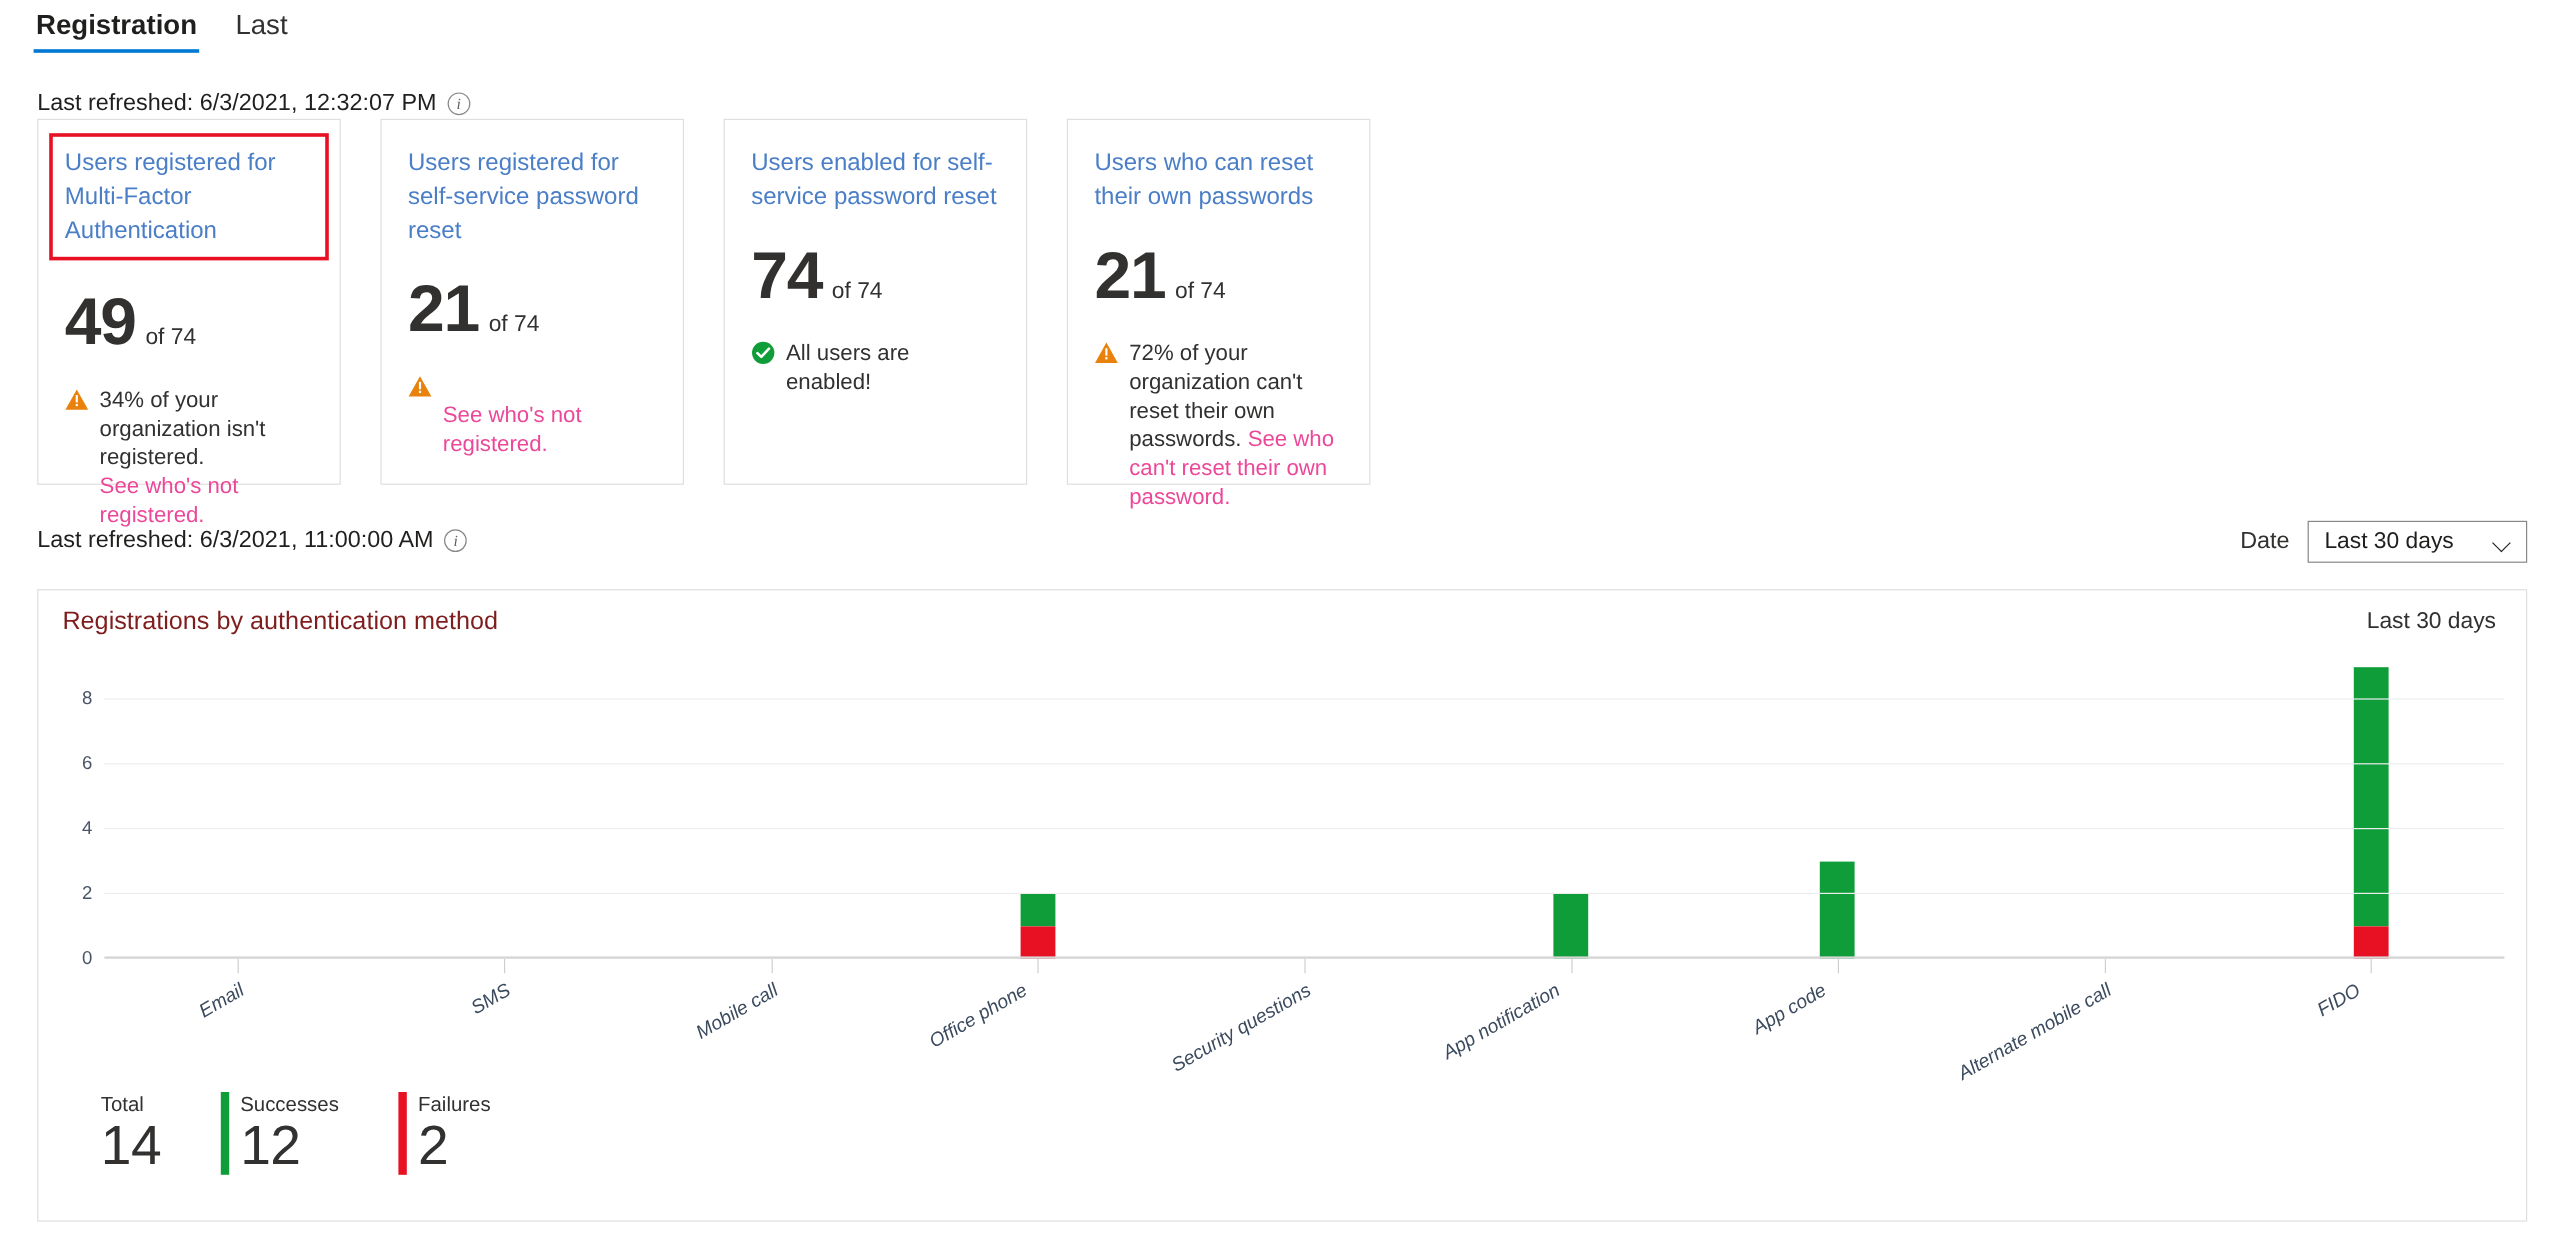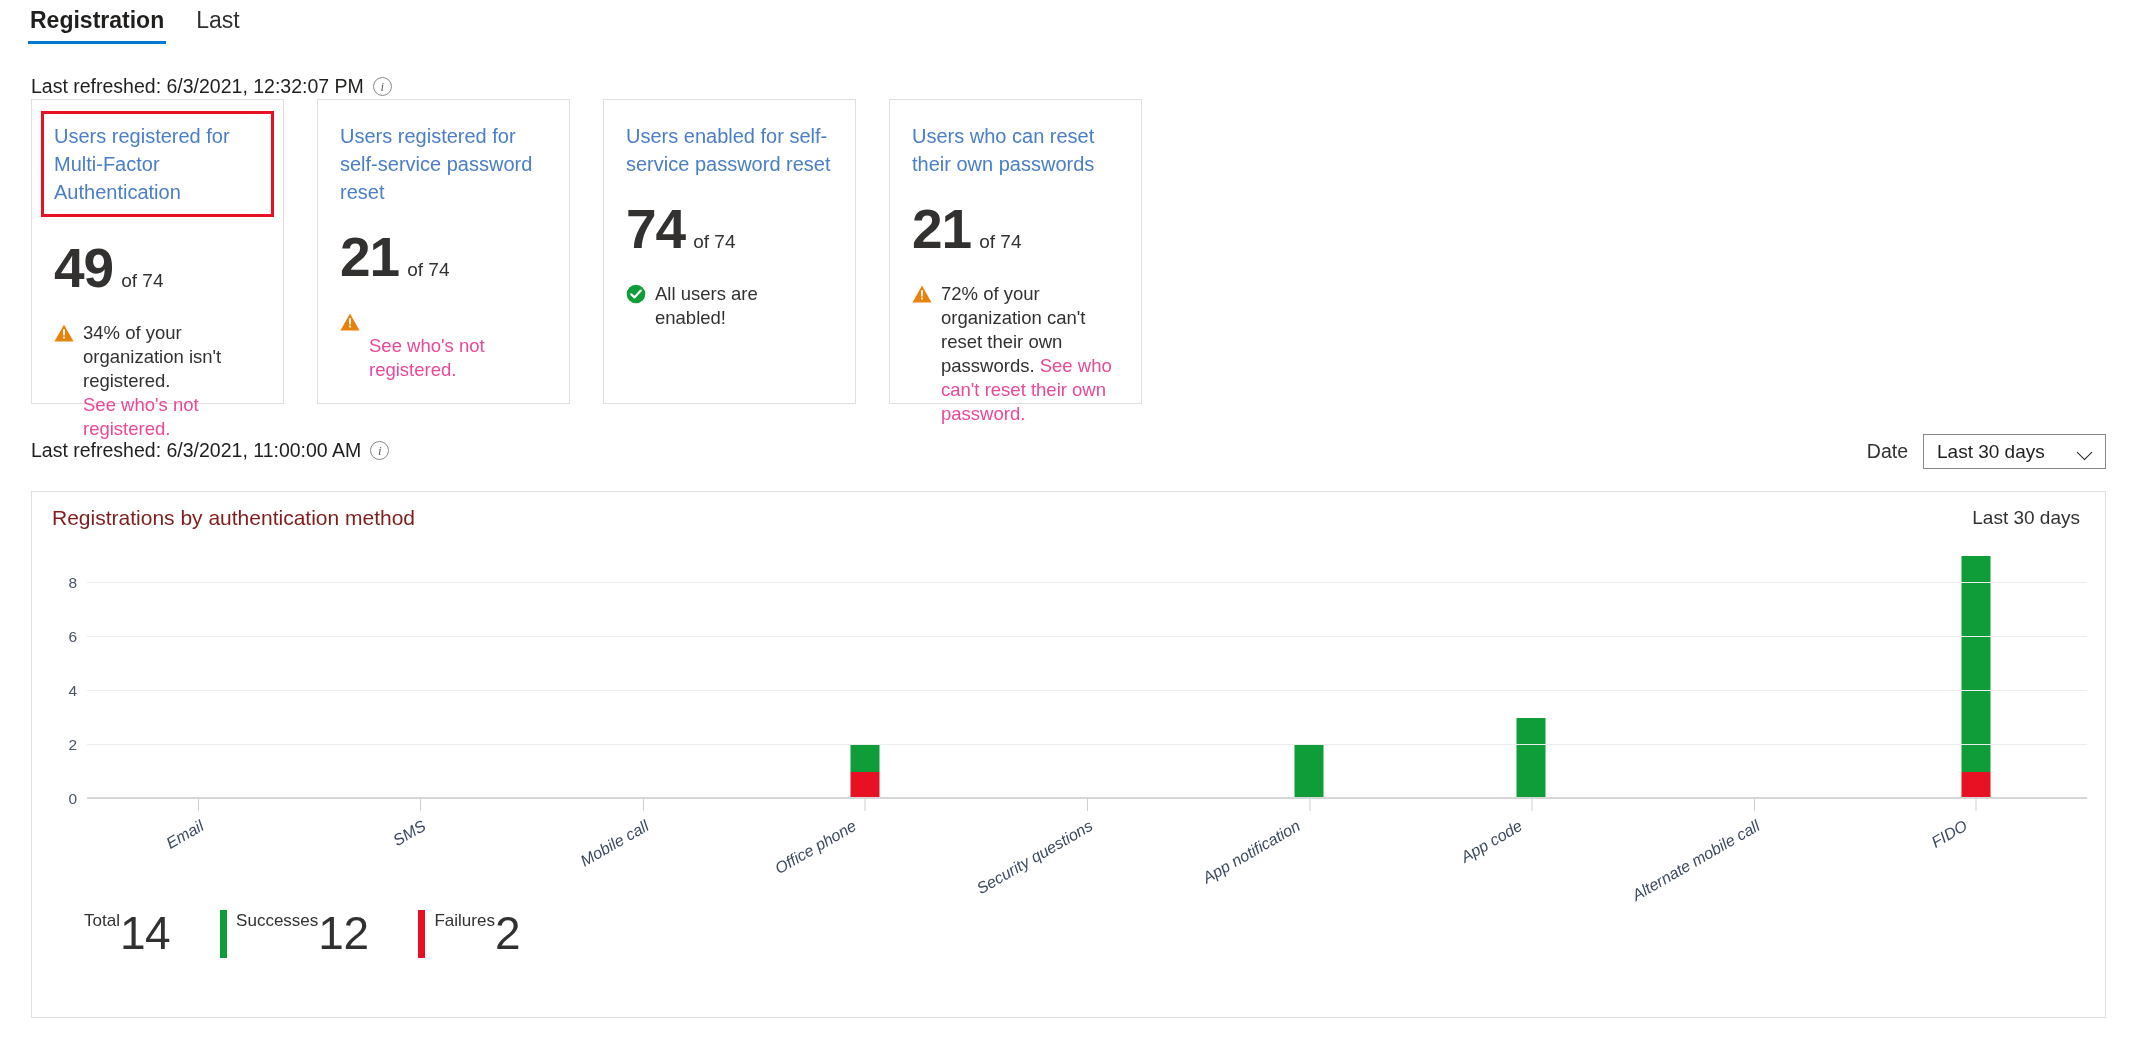--- a/index.html
+++ b/index.html
@@ -315,21 +315,21 @@
     top: 418px;
     display: flex;
     gap: 50px;
   }
   .total-item { display: flex; align-items: stretch; }
   .total-swatch {
     width: 7px;
     margin-right: 9px;
     align-self: stretch;
   }
-  .total-col { display: flex; flex-direction: row; }
+  .total-col { display: flex; flex-direction: column; }
   .total-label {
     font-size: 17px;
     line-height: 21px;
     color: #323130;
   }
   .total-value {
     font-size: 46px;
     line-height: 50px;
     color: #323130;
     margin-top: -2px;

